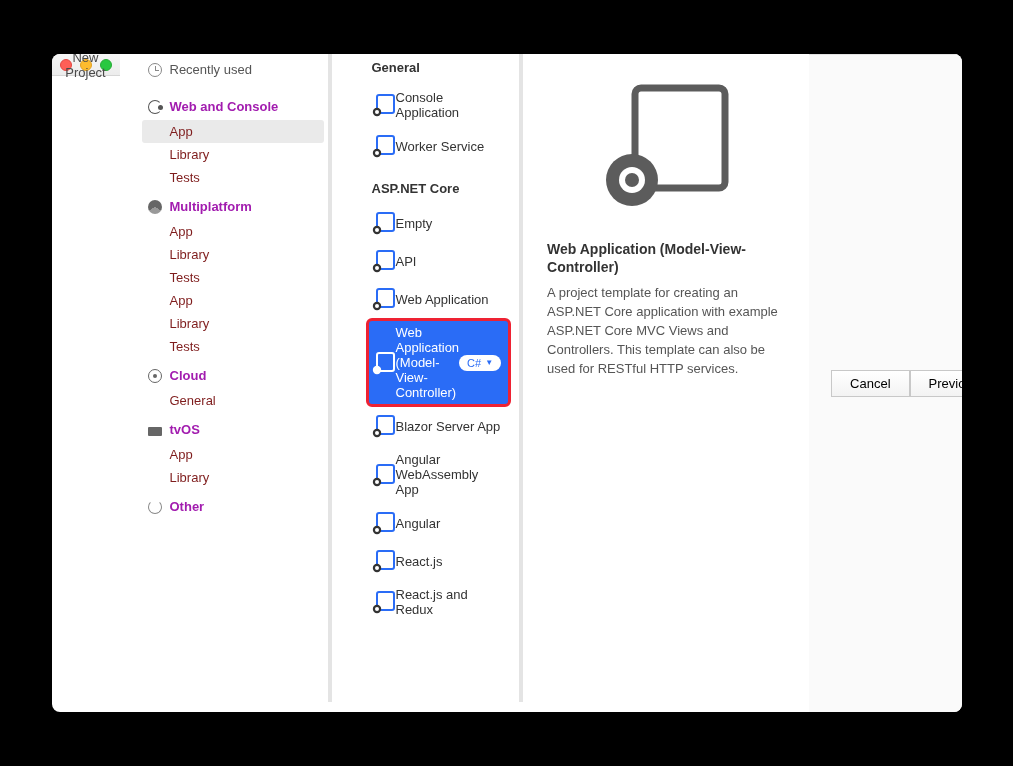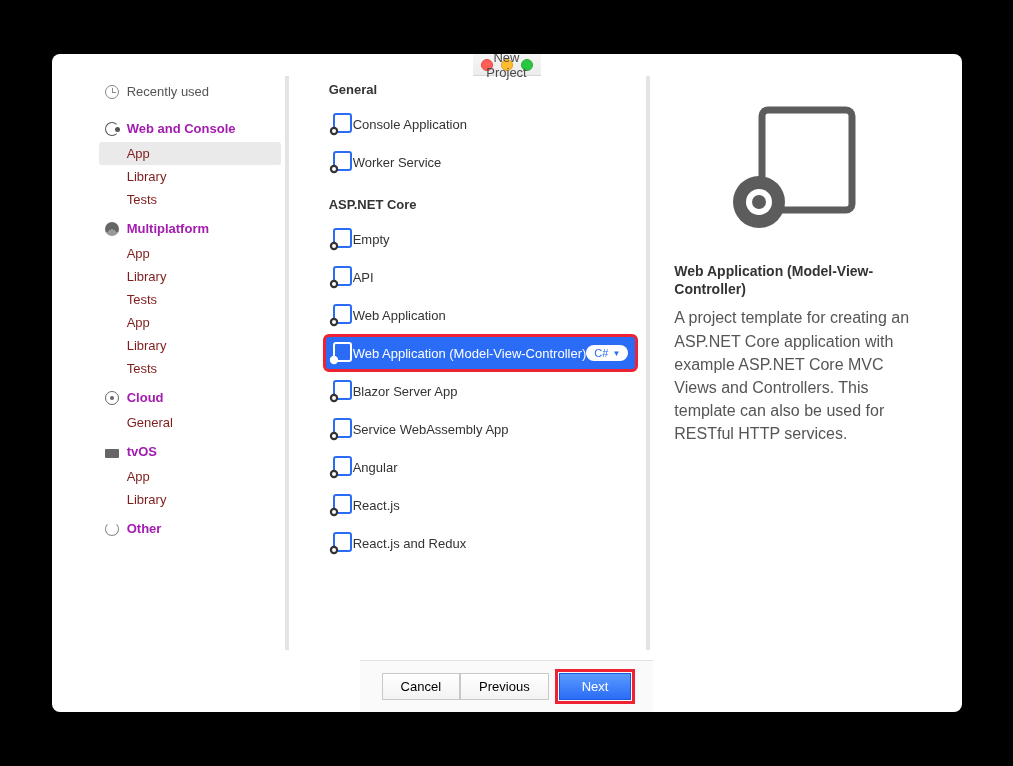--- a/index.html
+++ b/index.html
@@ -14,23 +14,21 @@
     align-items: center;
     justify-content: center;
   }
   .window {
     width: 910px;
     height: 658px;
     background: #fff;
     border-radius: 8px;
     box-shadow: 0 10px 40px rgba(0,0,0,0.5);
     display: flex;
-    flex-direction: column;
     overflow: hidden;
-    align-items: center;
   }
   .titlebar {
     height: 22px;
     background: linear-gradient(#f6f6f6, #ececec);
     border-bottom: 1px solid #d6d6d6;
     display: flex;
     align-items: center;
     position: relative;
     padding: 0 8px;
   }
@@ -95,21 +93,21 @@
   .lang-pill {
     margin-left:auto; background:#fff; color:#333; font-size:11px;
     padding:2px 8px; border-radius:10px; display:flex; align-items:center; gap:4px;
   }
   .lang-pill .caret { font-size:8px; }
   .detail {
     width:248px; flex-shrink:0; padding:6px 4px 0 8px;
   }
   .detail-icon-wrap { display:flex; justify-content:center; padding:10px 0 20px 0; }
   .detail-title { font-weight:700; font-size:14px; margin-bottom:8px; line-height:1.3; }
-  .detail-desc { font-size:16px; color:#555; line-height:1.45; }
+  .detail-desc { font-size:13px; color:#555; line-height:1.45; }
   .footer {
     border-top:1px solid #e2e2e2; padding:12px 22px; display:flex; align-items:center;
     background:#fafafa;
   }
   .btn {
     padding:5px 18px; border-radius:0; font-size:13px;
     border:1px solid #c8c8c8; background:linear-gradient(#fff,#f3f3f3);
     cursor:pointer;
   }
   .btn.primary {
@@ -267,21 +265,21 @@
                 <circle cx="5" cy="19" r="2" fill="#fff"></circle>
               </svg>
               <span>Blazor Server App</span>
             </div>
             <div class="tmpl">
               <svg class="tmpl-icon" viewBox="0 0 24 24">
                 <rect x="5" y="2" width="17" height="18" rx="2" fill="none" stroke="#2a6cf6" stroke-width="2"></rect>
                 <circle class="dot" cx="5" cy="19" r="4.2" fill="#333"></circle>
                 <circle cx="5" cy="19" r="2" fill="#fff"></circle>
               </svg>
-              <span>Service WebAssembly App</span>
+              <span>Angular WebAssembly App</span>
             </div>
             <div class="tmpl">
               <svg class="tmpl-icon" viewBox="0 0 24 24">
                 <rect x="5" y="2" width="17" height="18" rx="2" fill="none" stroke="#2a6cf6" stroke-width="2"></rect>
                 <circle class="dot" cx="5" cy="19" r="4.2" fill="#333"></circle>
                 <circle cx="5" cy="19" r="2" fill="#fff"></circle>
               </svg>
               <span>Angular</span>
             </div>
             <div class="tmpl">

